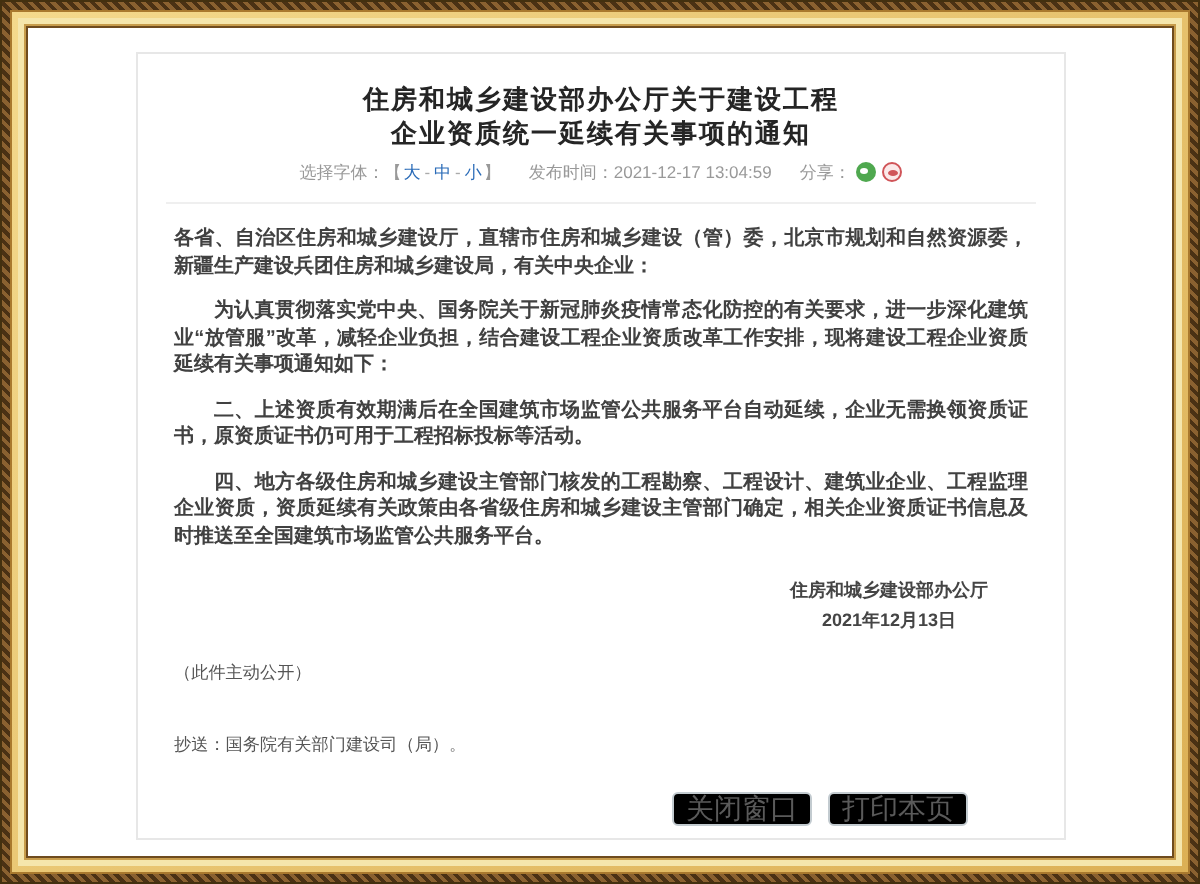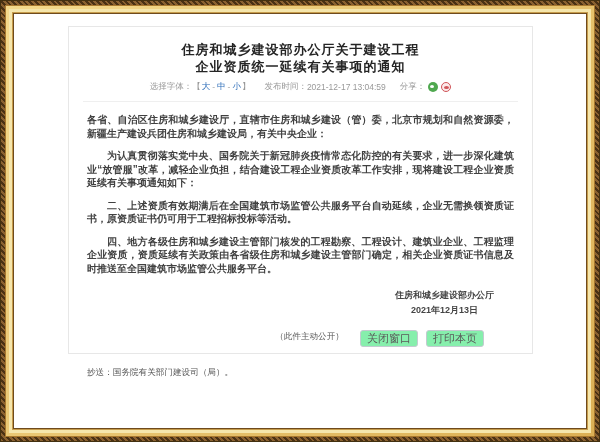--- a/index.html
+++ b/index.html
@@ -14,29 +14,29 @@
              background:repeating-linear-gradient(45deg,#8a6130 0 2px,#4a3114 2px 4px);}
   .f-gold1  {position:absolute;inset:5px;background:#a9792e;}
   .f-gold2  {position:absolute;inset:6px;background:linear-gradient(135deg,#f4d98c,#dcb055);}
   .f-pale   {position:absolute;inset:9px;background:#f5e6ac;}
   .f-gold3  {position:absolute;inset:12px;background:#c79c4b;}
   .f-edge   {position:absolute;inset:13px;background:#6e4b1e;}
   .f-white  {position:absolute;inset:14px;background:#ffffff;}
 
   
   .panel{
-    position:absolute;left:68px;top:26px;width:465px;height:328px;
+    position:absolute;left:68px;top:26px;width:465px;height:394px;
     background:#ffffff;border:1px solid #e7e7e7;box-sizing:border-box;
   }
   .doc-title{
     margin:14px 30px 0;text-align:center;font-size:13px;font-weight:bold;
     color:#252525;line-height:17px;letter-spacing:1px;
   }
   .meta-row{
-    margin-top:6px;display:flex;justify-content:center;align-items:center;
+    margin-top:6px;display:flex;justify-content:center;
     font-size:8.5px;color:#999;white-space:nowrap;
   }
   .meta-row .lbl{color:#999;}
   .meta-row .size-link{color:#2b6cb8;cursor:pointer;margin:0 1px;}
   .meta-row .dash{color:#aaa;margin:0 1px;}
   .meta-row .gap{width:14px;display:inline-block;}
   .icon-circle{width:10px;height:10px;border-radius:50%;display:inline-block;
                margin-left:3px;position:relative;cursor:pointer;}
   .icon-wechat{background:#4fa84f;}
   .icon-wechat::after{content:"";position:absolute;left:2px;top:3px;width:4px;height:3px;
@@ -50,28 +50,28 @@
     padding:11px 18px 0;font-size:10px;color:#414141;line-height:13.5px;
     text-align:justify;
     font-weight:bold;
   }
   .body-text p{margin:0 0 9px;}
   .body-text p.indent{text-indent:2em;}
 
   .signature{margin:13px 38px 0 0;text-align:right;font-weight:bold;}
   .sig-inner{display:inline-block;text-align:center;font-size:9px;color:#454545;line-height:15px;}
 
-  .note{margin:13px 0 0 18px;font-size:8.6px;color:#555;text-align:center;}
+  .note{margin:13px 0 0 18px;font-size:8.6px;color:#555;}
   .cc-line{margin:24px 0 0 18px;font-size:8.6px;color:#555;}
 
   .btn-row{position:absolute;right:48px;bottom:6px;display:flex;gap:8px;}
   .btn{
     min-width:52px;height:17px;line-height:15px;padding:0 6px;text-align:center;
-    border:1px solid #c3cbd0;border-radius:3px;background:#86efac;
-    font-size:11px;color:#5a5a5a;cursor:pointer;box-sizing:border-box;
+    border:1px solid #c3cbd0;border-radius:3px;background:#000000;
+    font-size:14px;color:#5a5a5a;cursor:pointer;box-sizing:border-box;
   }
 </style>
 </head>
 <body>
 
 <div class="f-dark"></div>
 <div class="f-checker"></div>
 <div class="f-gold1"></div>
 <div class="f-gold2"></div>
 <div class="f-pale"></div>

